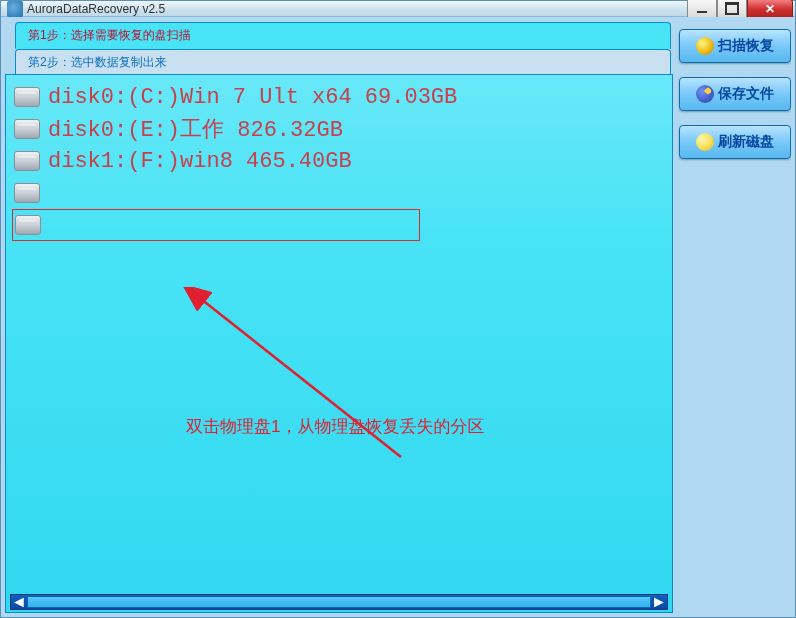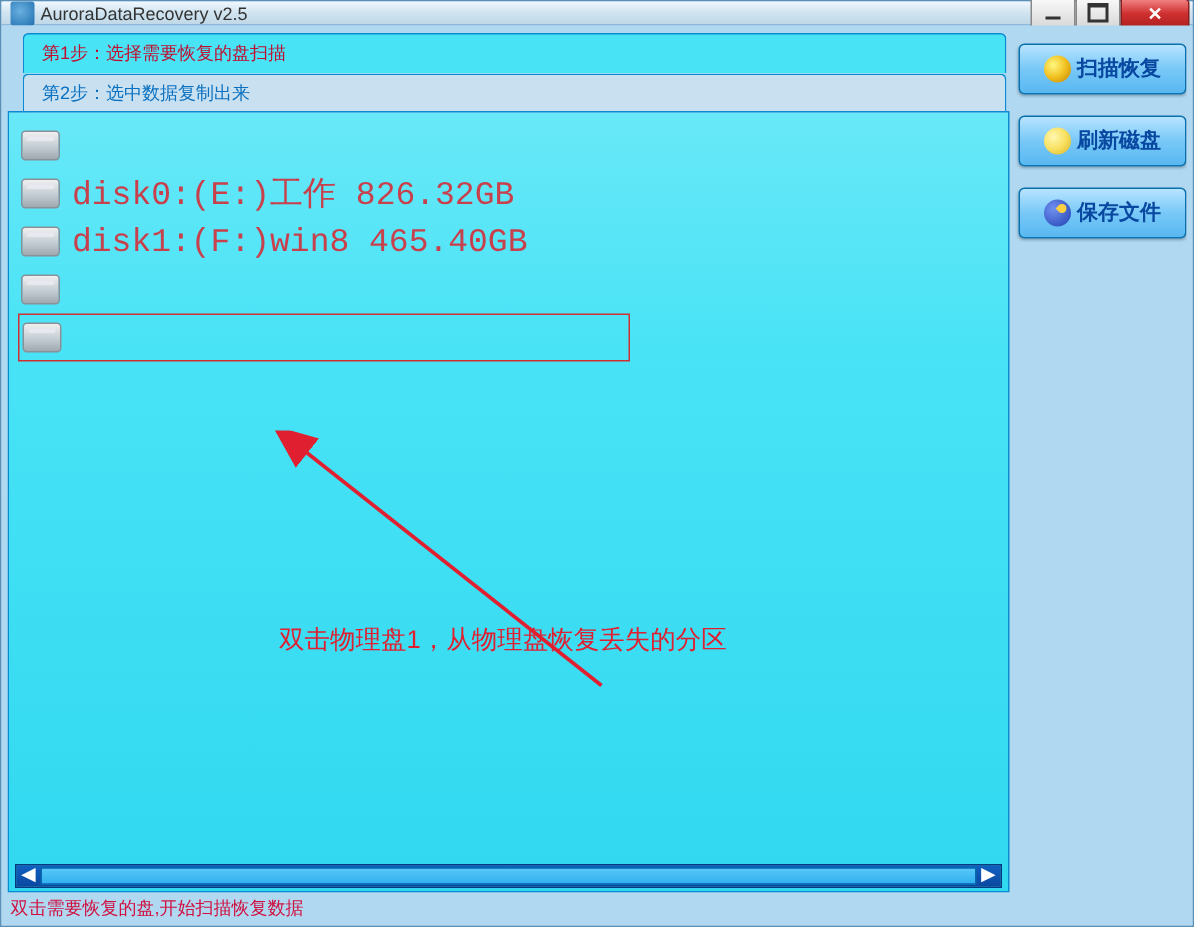--- a/index.html
+++ b/index.html
@@ -252,20 +252,21 @@
       <div class="left-pane">
         <div class="tabs">
           <div class="tab active">第1步：选择需要恢复的盘扫描</div>
           <div class="tab">第2步：选中数据复制出来</div>
         </div>
 
         <div class="list-panel">
           <ul class="disk-list">
             <li class="disk-row">
               <span class="disk-icon"></span>
+              <span class="disk-text">disk0:(C:)Win 7 Ult x64 69.03GB</span>
             </li>
             <li class="disk-row">
               <span class="disk-icon"></span>
               <span class="disk-text">disk0:(E:)工作 826.32GB</span>
             </li>
             <li class="disk-row">
               <span class="disk-icon"></span>
               <span class="disk-text">disk1:(F:)win8 465.40GB</span>
             </li>
             <li class="disk-row">
@@ -294,27 +295,26 @@
           </div>
         </div>
       </div>
 
       <div class="right-pane">
         <div class="action-btn">
           <span class="ab-icon scan"></span>
           <span>扫描恢复</span>
         </div>
         <div class="action-btn">
+          <span class="ab-icon save"></span>
+          <span>保存文件</span>
+        </div>
+        <div class="action-btn">
           <span class="ab-icon refresh"></span>
           <span>刷新磁盘</span>
         </div>
-        <div class="action-btn">
-          <span class="ab-icon save"></span>
-          <span>保存文件</span>
-        </div>
       </div>
 
     </div>
 
-    <div class="status">双击需要恢复的盘,开始扫描恢复数据</div>
   </div>
 
 </div>
 
 </body></html>

